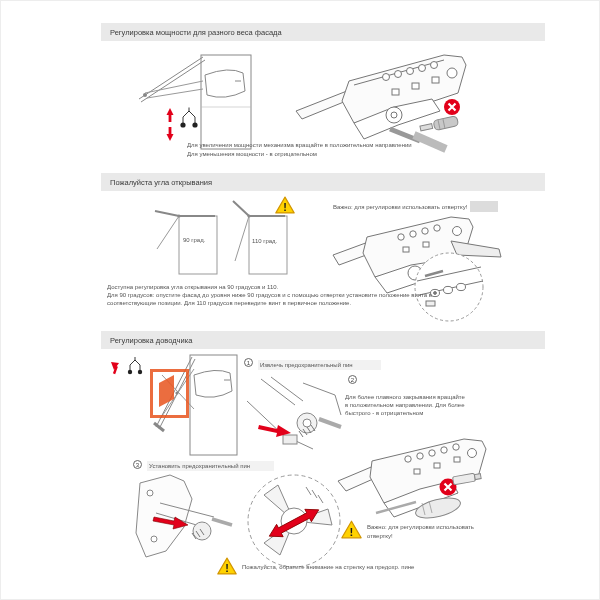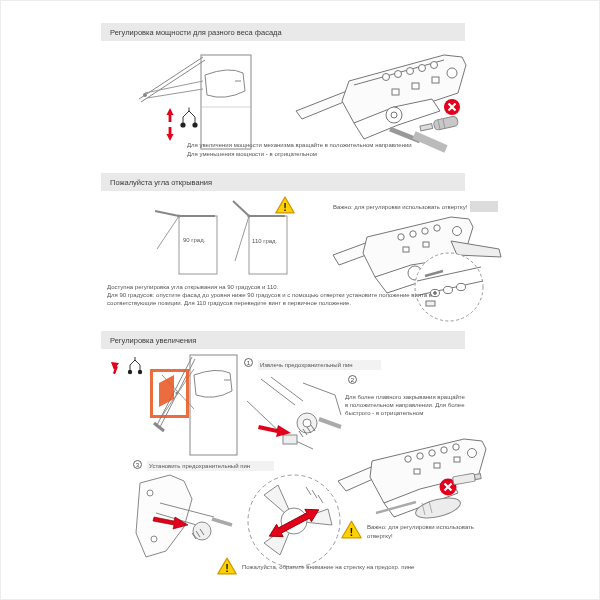--- a/index.html
+++ b/index.html
@@ -1,19 +1,19 @@
 <!DOCTYPE html>
 <html><head>
 <meta charset="utf-8">
 <style>
   * { margin:0; padding:0; box-sizing:border-box; }
   html,body { width:600px; height:600px; }
   body { font-family:"Liberation Sans", sans-serif; background:#fff; position:relative; }
   .page { position:absolute; left:0; top:0; width:600px; height:600px; background:#fff; overflow:hidden; border:1px solid #ededed; }
-  .sec-header { position:absolute; left:100px; width:364px; height:18px; background:#e9e9e9;
+  .sec-header { position:absolute; left:100px; width:444px; height:18px; background:#e9e9e9;
                 display:flex; align-items:center; padding-left:9px; font-size:7.5px; color:#3a3a3a; }
   .tiny { position:absolute; font-size:6px; color:#555; line-height:1.35; white-space:nowrap; }
   .tiny.onwhite { background:rgba(255,255,255,0.92); padding:0 2px; }
   .badge { position:absolute; width:9px; height:9px; border:1px solid #666; border-radius:50%;
            font-size:6px; color:#444; display:flex; align-items:center; justify-content:center; background:#fff; z-index:5; }
   .steptext { z-index:5; }
   .hl { position:absolute; background:#dcdcdc; }
   .cab-label { position:absolute; font-size:6px; color:#555; white-space:nowrap; }
   .wm-text { position:absolute; left:190px; top:361px; font-size:49px; font-weight:bold;
              color:rgba(100,100,100,0.72); letter-spacing:1px; z-index:60; pointer-events:none;
@@ -149,21 +149,21 @@
         <rect x="95" y="88" width="9" height="5" fill="#f0f0f0"></rect>
       </g>
     </g>
   </svg>
 
   <div class="tiny" style="left:106px;top:282px">Доступна регулировка угла открывания на 90 градусов и 110.</div>
   <div class="tiny" style="left:106px;top:290px">Для 90 градусов: опустите фасад до уровня ниже 90 градусов и с помощью отвертки установите положение винта в</div>
   <div class="tiny" style="left:106px;top:298px">соответствующие позиции. Для 110 градусов переведите винт в первичное положение.</div>
 
   <div class="sec-header" style="top:330px">
-    <span>Регулировка увеличения</span>
+    <span>Регулировка доводчика</span>
   </div>
 
   <svg class="draw" style="left:103px;top:352px;width:135px;height:108px" viewBox="0 0 135 108">
     <rect x="86" y="2" width="47" height="100" fill="#fff" stroke="#888"></rect>
     <path d="M90,22 Q112,14 126,20 L128,38 Q110,48 92,42 Z" fill="#fff" stroke="#888"></path>
     <line x1="120" y1="27" x2="126" y2="27" stroke="#888"></line>
     <path d="M88,4 L52,74" stroke="#888" fill="none"></path>
     <path d="M91,6 L55,76" stroke="#888" fill="none"></path>
     <path d="M56,66 L90,16" stroke="#999" fill="none"></path>
     <path d="M58,22 L90,56" stroke="#999" fill="none"></path>

